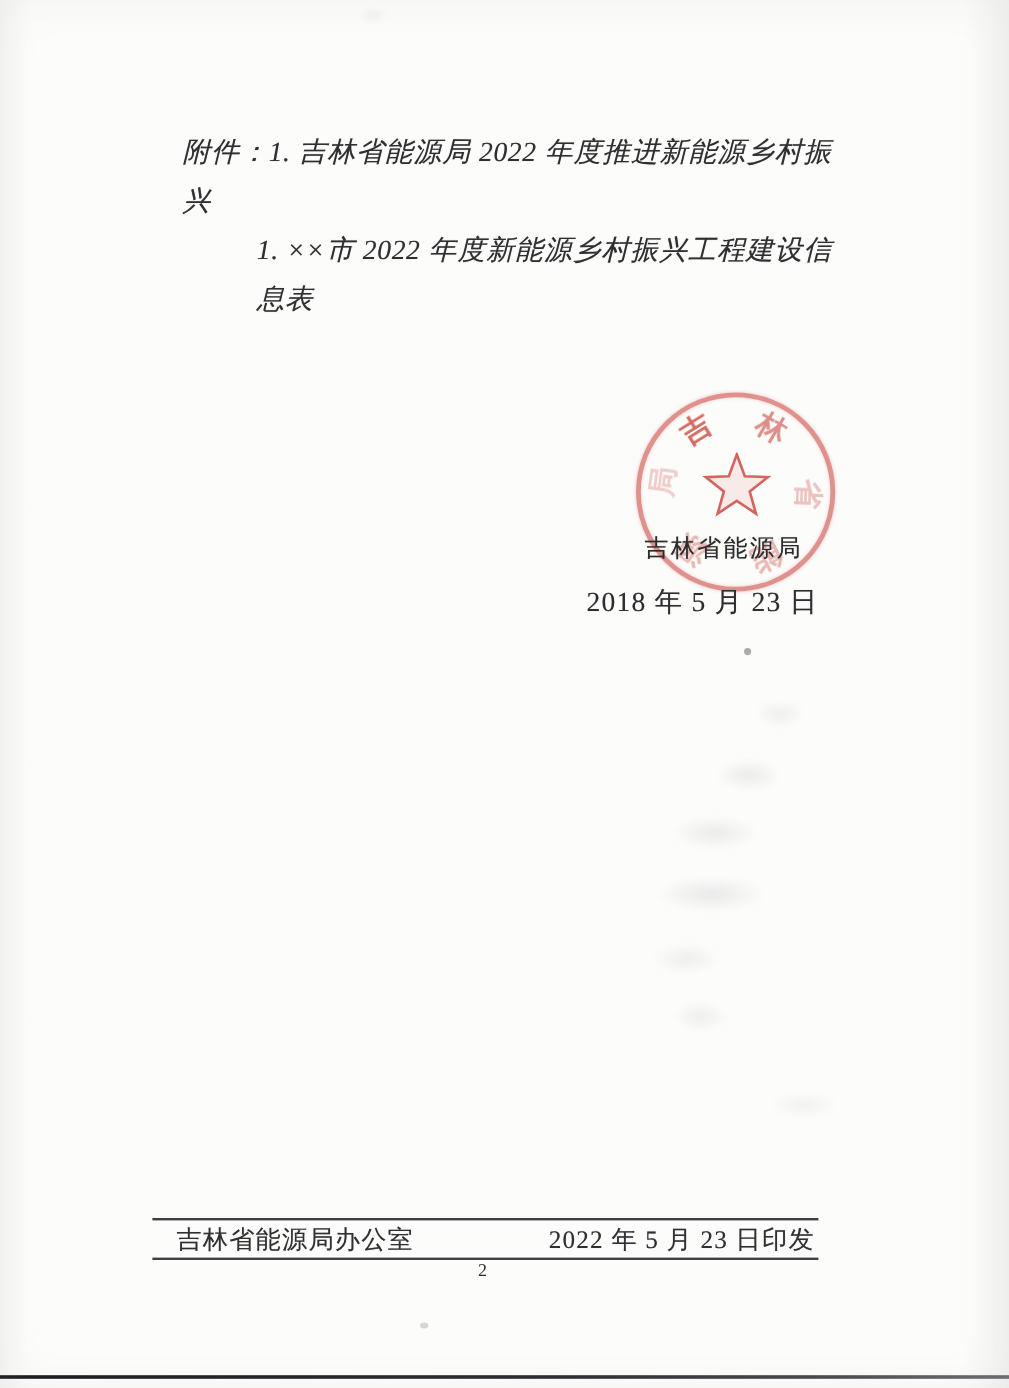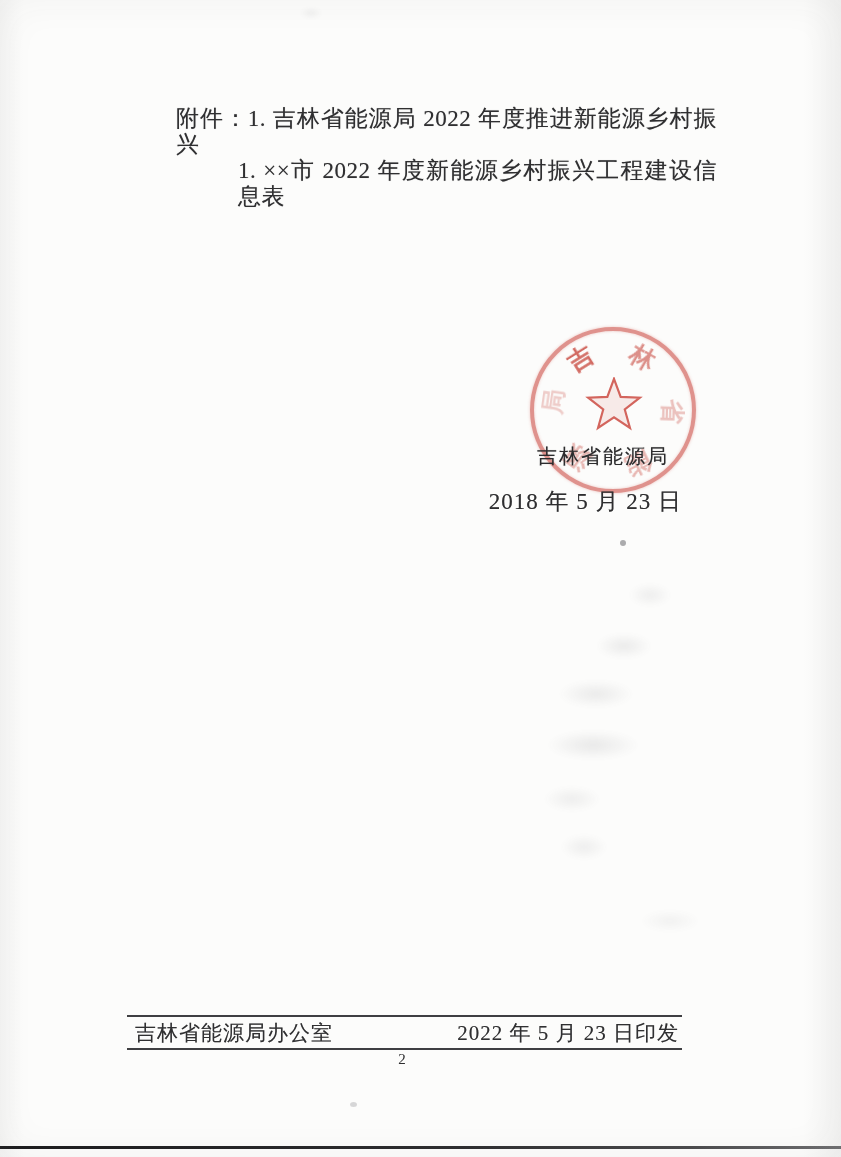--- a/index.html
+++ b/index.html
@@ -20,25 +20,26 @@
     pointer-events:none;
   }
   .edge-shade-left {
     position:absolute; top:0; left:0; width:24px; height:100%;
     background:linear-gradient(to left, rgba(0,0,0,0), rgba(120,120,120,0.05));
     pointer-events:none;
   }
 
   
   .attachment {
-    position:absolute; left:176px; top:106px; width:541px;
-    font-size:23px; line-height:26px;
+    position:absolute; left:152px; top:106px; width:541px;
+    font-size:23px; line-height:41px;
     letter-spacing:0.5px;
     color:#2f2f31;
     text-shadow:0 0 0.7px rgba(40,40,40,0.45);
+    font-style:italic;
   }
   .attachment .line { white-space:nowrap; }
   .attachment .justified {
     white-space:normal;
     text-align:justify;
     text-align-last:justify;
   }
   .attachment .indent { margin-left:62px; }
 
   
@@ -86,21 +87,21 @@
   .footer {
     position:absolute; left:127px; top:1015px; width:555px;
     border-top:2px solid #3f3f42;
     border-bottom:2px solid #3f3f42;
     height:31px;
     display:flex; justify-content:space-between; align-items:center;
     font-size:21px; color:#303032;
     text-shadow:0 0 0.6px rgba(40,40,40,0.4);
     padding:0;
   }
-  .footer .issuer { margin-left:8px; letter-spacing:1px; white-space:nowrap; }
+  .footer .issuer { margin-left:20px; letter-spacing:1px; white-space:nowrap; }
   .footer .printdate { margin-right:3px; letter-spacing:1px; white-space:nowrap; }
   .page-num {
     position:absolute; left:392px; top:1051px; width:20px;
     text-align:center; font-size:15px; color:#2d2d2f;
   }
   .scan-edge {
     position:absolute; left:0; top:1146px; width:841px; height:3px;
     background:linear-gradient(to right, #1c1c1e, #2e2e30 55%, #4a4a4c 82%, #6e6e70);
   }
 </style>

